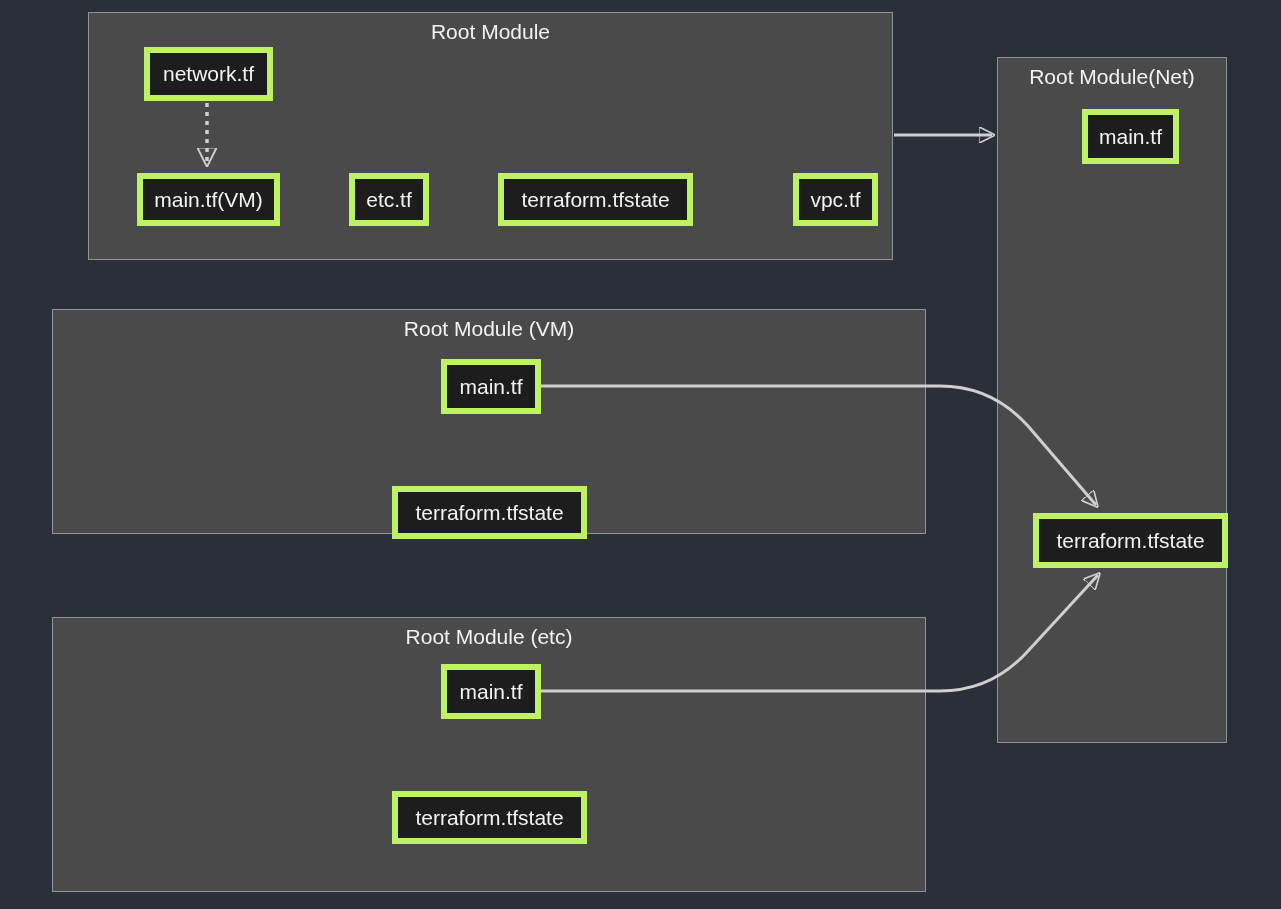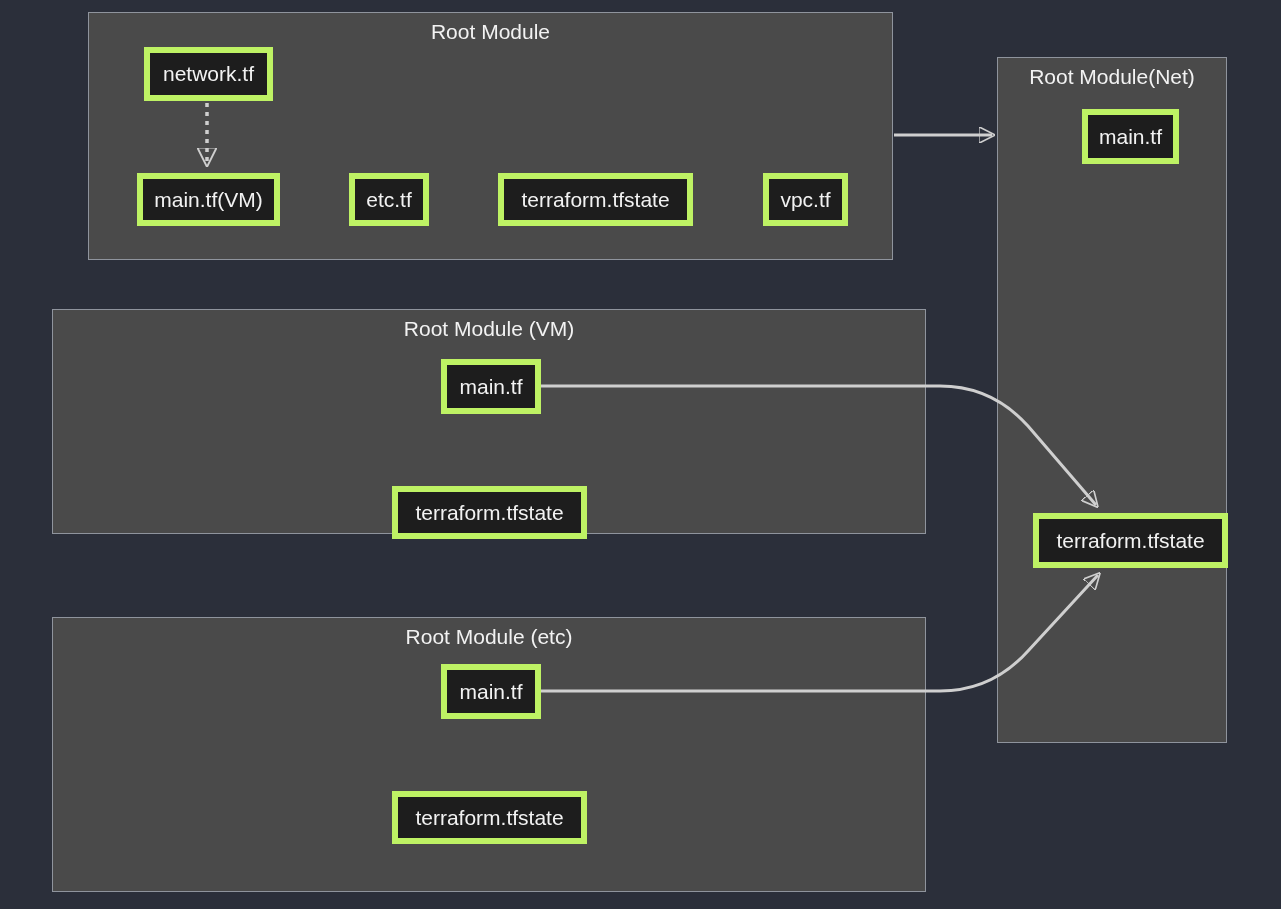--- a/index.html
+++ b/index.html
@@ -43,21 +43,21 @@
   
   #group-root { left: 88px;  top: 12px;  width: 805px; height: 248px; }
   #group-net  { left: 997px; top: 57px;  width: 230px; height: 686px; }
   #group-vm   { left: 52px;  top: 309px; width: 874px; height: 225px; }
   #group-etc  { left: 52px;  top: 617px; width: 874px; height: 275px; }
   
   #node-root-network  { left: 55px;  top: 34px;  width: 129px; height: 54px; }
   #node-root-main-vm  { left: 48px;  top: 160px; width: 143px; height: 53px; }
   #node-root-etc      { left: 260px; top: 160px; width: 80px;  height: 53px; }
   #node-root-tfstate  { left: 409px; top: 160px; width: 195px; height: 53px; }
-  #node-root-vpc      { left: 674px; top: 160px; width: 85px;  height: 53px; }
+  #node-root-vpc      { left: 704px; top: 160px; width: 85px;  height: 53px; }
   #node-net-main      { left: 84px;  top: 51px;  width: 97px;  height: 55px; }
   #node-net-tfstate   { left: 35px;  top: 455px; width: 195px; height: 55px; }
   #node-vm-main       { left: 388px; top: 49px;  width: 100px; height: 55px; }
   #node-vm-tfstate    { left: 339px; top: 176px; width: 195px; height: 53px; }
   #node-etc-main      { left: 388px; top: 46px;  width: 100px; height: 55px; }
   #node-etc-tfstate   { left: 339px; top: 173px; width: 195px; height: 53px; }
   #edge-layer {
     position: absolute;
     left: 0; top: 0;
     width: 1281px; height: 909px;

